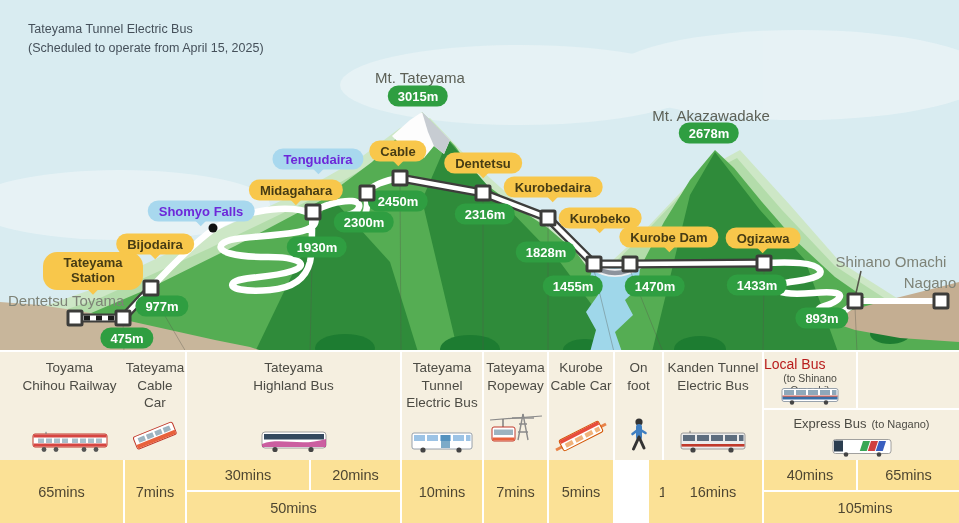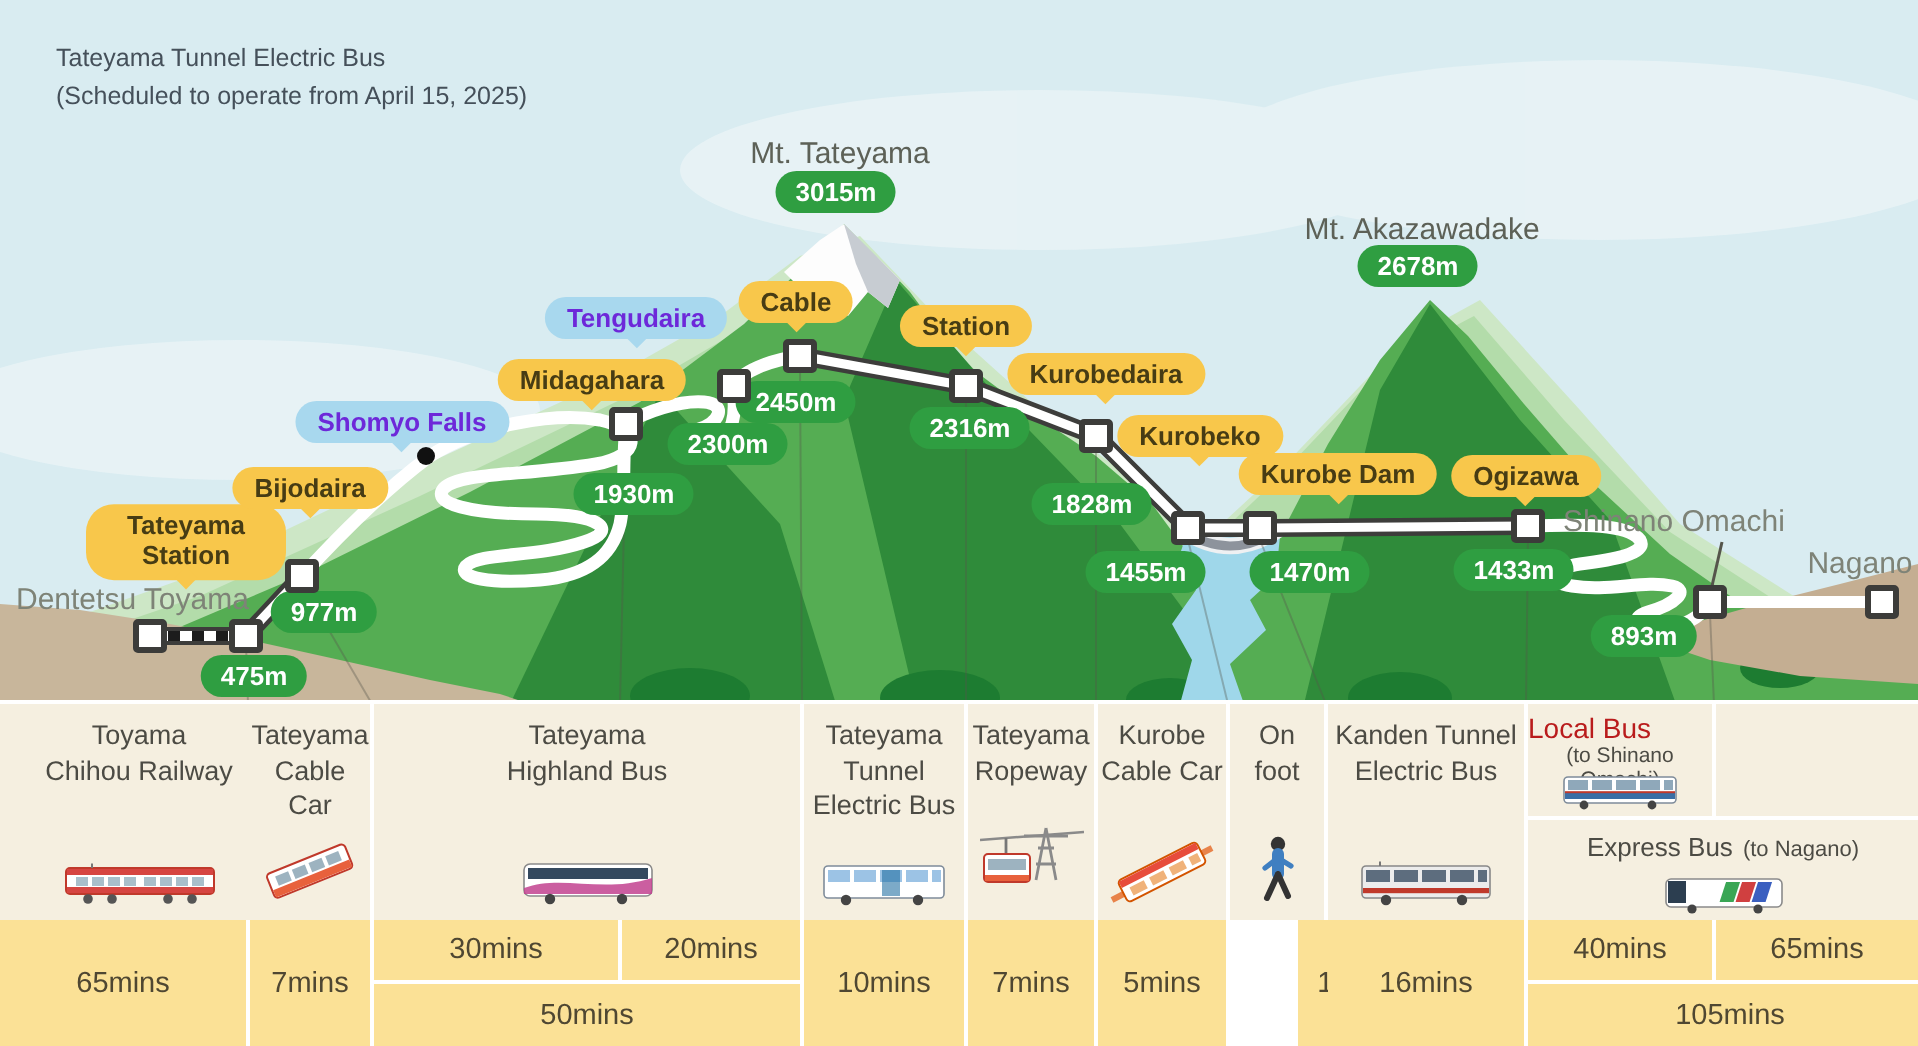--- a/index.html
+++ b/index.html
@@ -121,28 +121,28 @@
       <div>Tateyama Tunnel Electric Bus</div>
       <div>(Scheduled to operate from April 15, 2025)</div>
     </div>
 
     <div class="peak-label" style="left:420px;top:77px">Mt. Tateyama</div>
     <div class="pill green" style="left:418px;top:96px">3015m</div>
     <div class="peak-label" style="left:711px;top:115px">Mt. Akazawadake</div>
     <div class="pill green" style="left:709px;top:133px">2678m</div>
 
     <div class="geo-label left-anchor" style="left:8px;top:300px">Dentetsu Toyama</div>
-    <div class="geo-label" style="left:837px;top:261px">Shinano Omachi</div>
+    <div class="geo-label" style="left:891px;top:261px">Shinano Omachi</div>
     <div class="geo-label" style="left:930px;top:282px">Nagano</div>
 
     <div class="pill yellow two-line" style="left:93px;top:271px">Tateyama Station</div>
     <div class="pill yellow" style="left:155px;top:244px">Bijodaira</div>
     <div class="pill yellow" style="left:296px;top:190px">Midagahara</div>
     <div class="pill yellow" style="left:398px;top:151px">Cable</div>
-    <div class="pill yellow" style="left:483px;top:163px">Station</div>
+    <div class="pill yellow" style="left:483px;top:163px">Dentetsu</div>
     <div class="pill yellow" style="left:553px;top:187px">Kurobedaira</div>
     <div class="pill yellow" style="left:600px;top:218px">Kurobeko</div>
     <div class="pill yellow" style="left:669px;top:237px">Kurobe Dam</div>
     <div class="pill yellow" style="left:763px;top:238px">Ogizawa</div>
 
     <div class="pill blue" style="left:201px;top:211px">Shomyo Falls</div>
     <div class="pill blue" style="left:318px;top:159px">Tengudaira</div>
 
     <div class="pill green" style="left:127px;top:338px">475m</div>
     <div class="pill green" style="left:162px;top:306px">977m</div>

